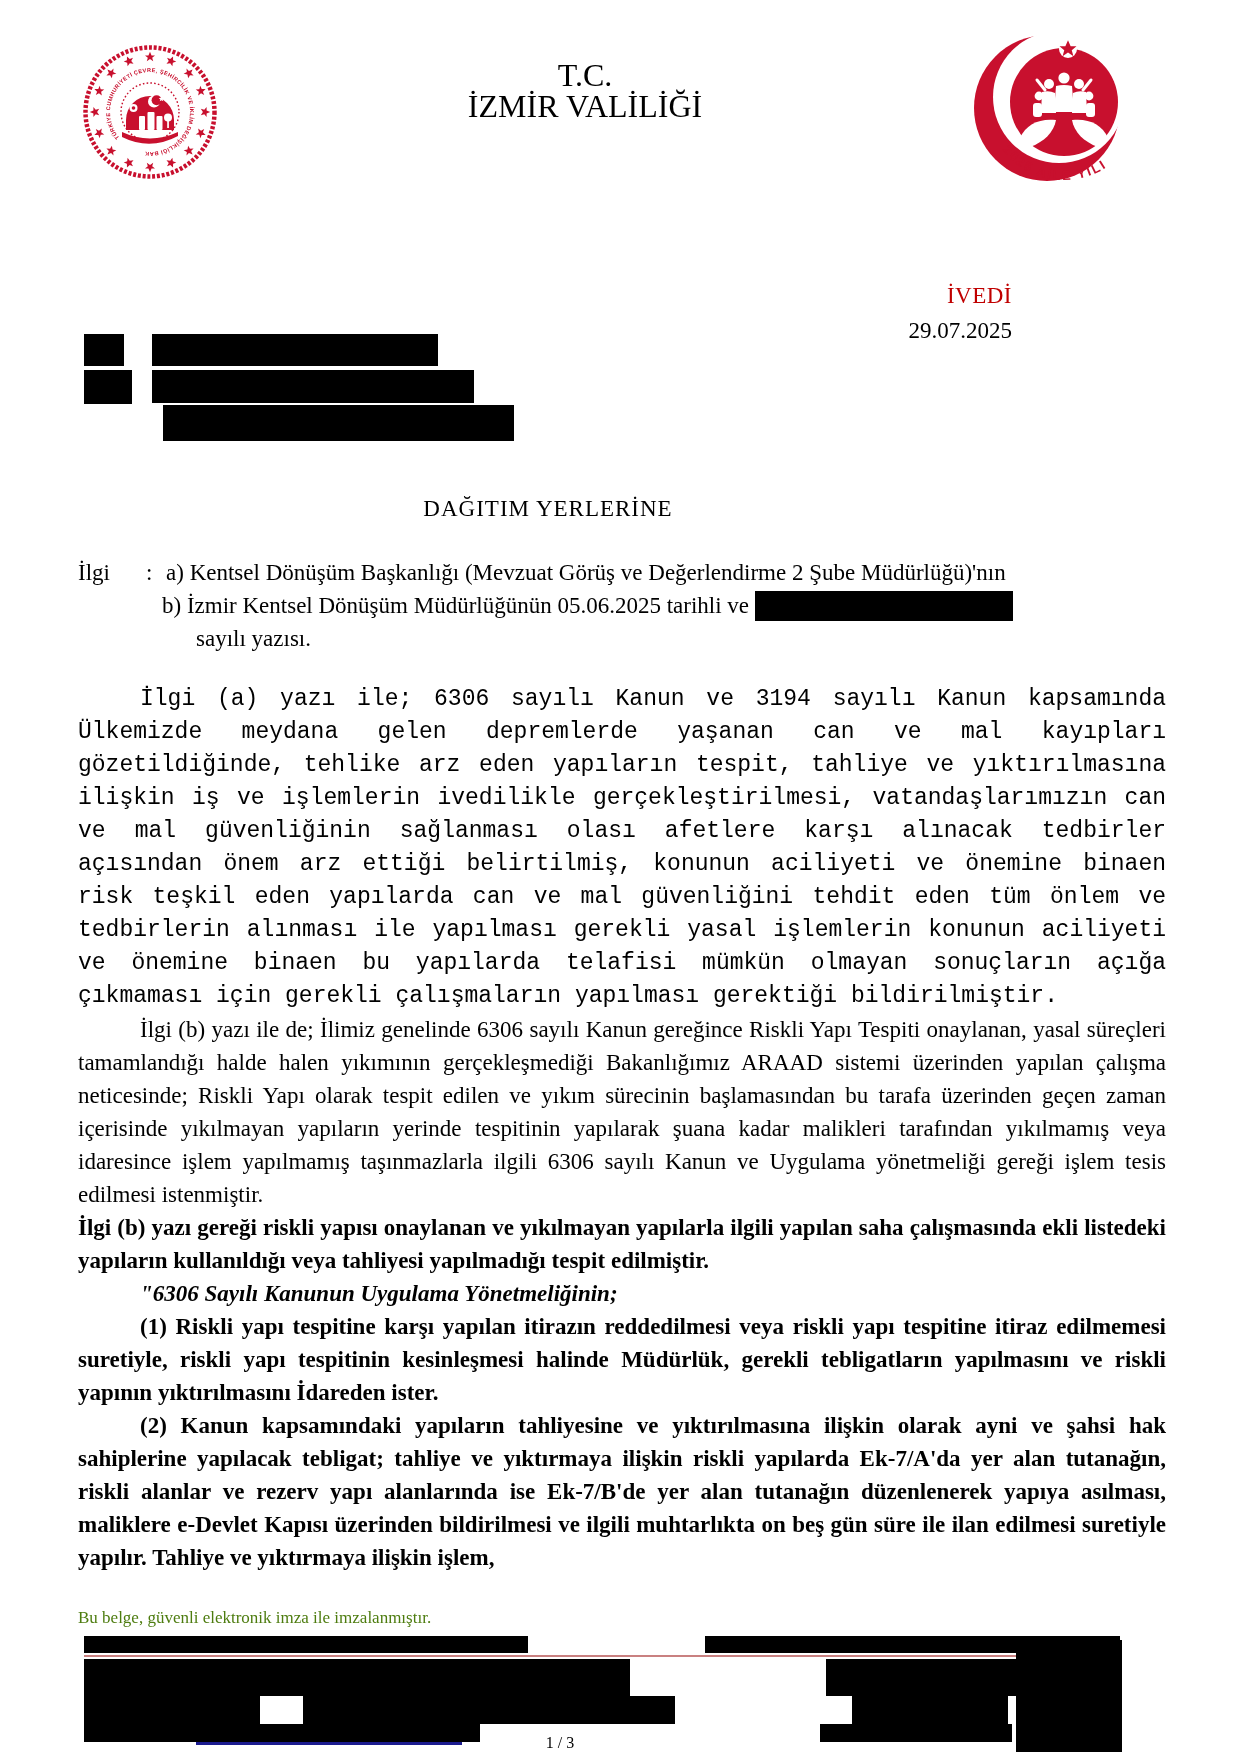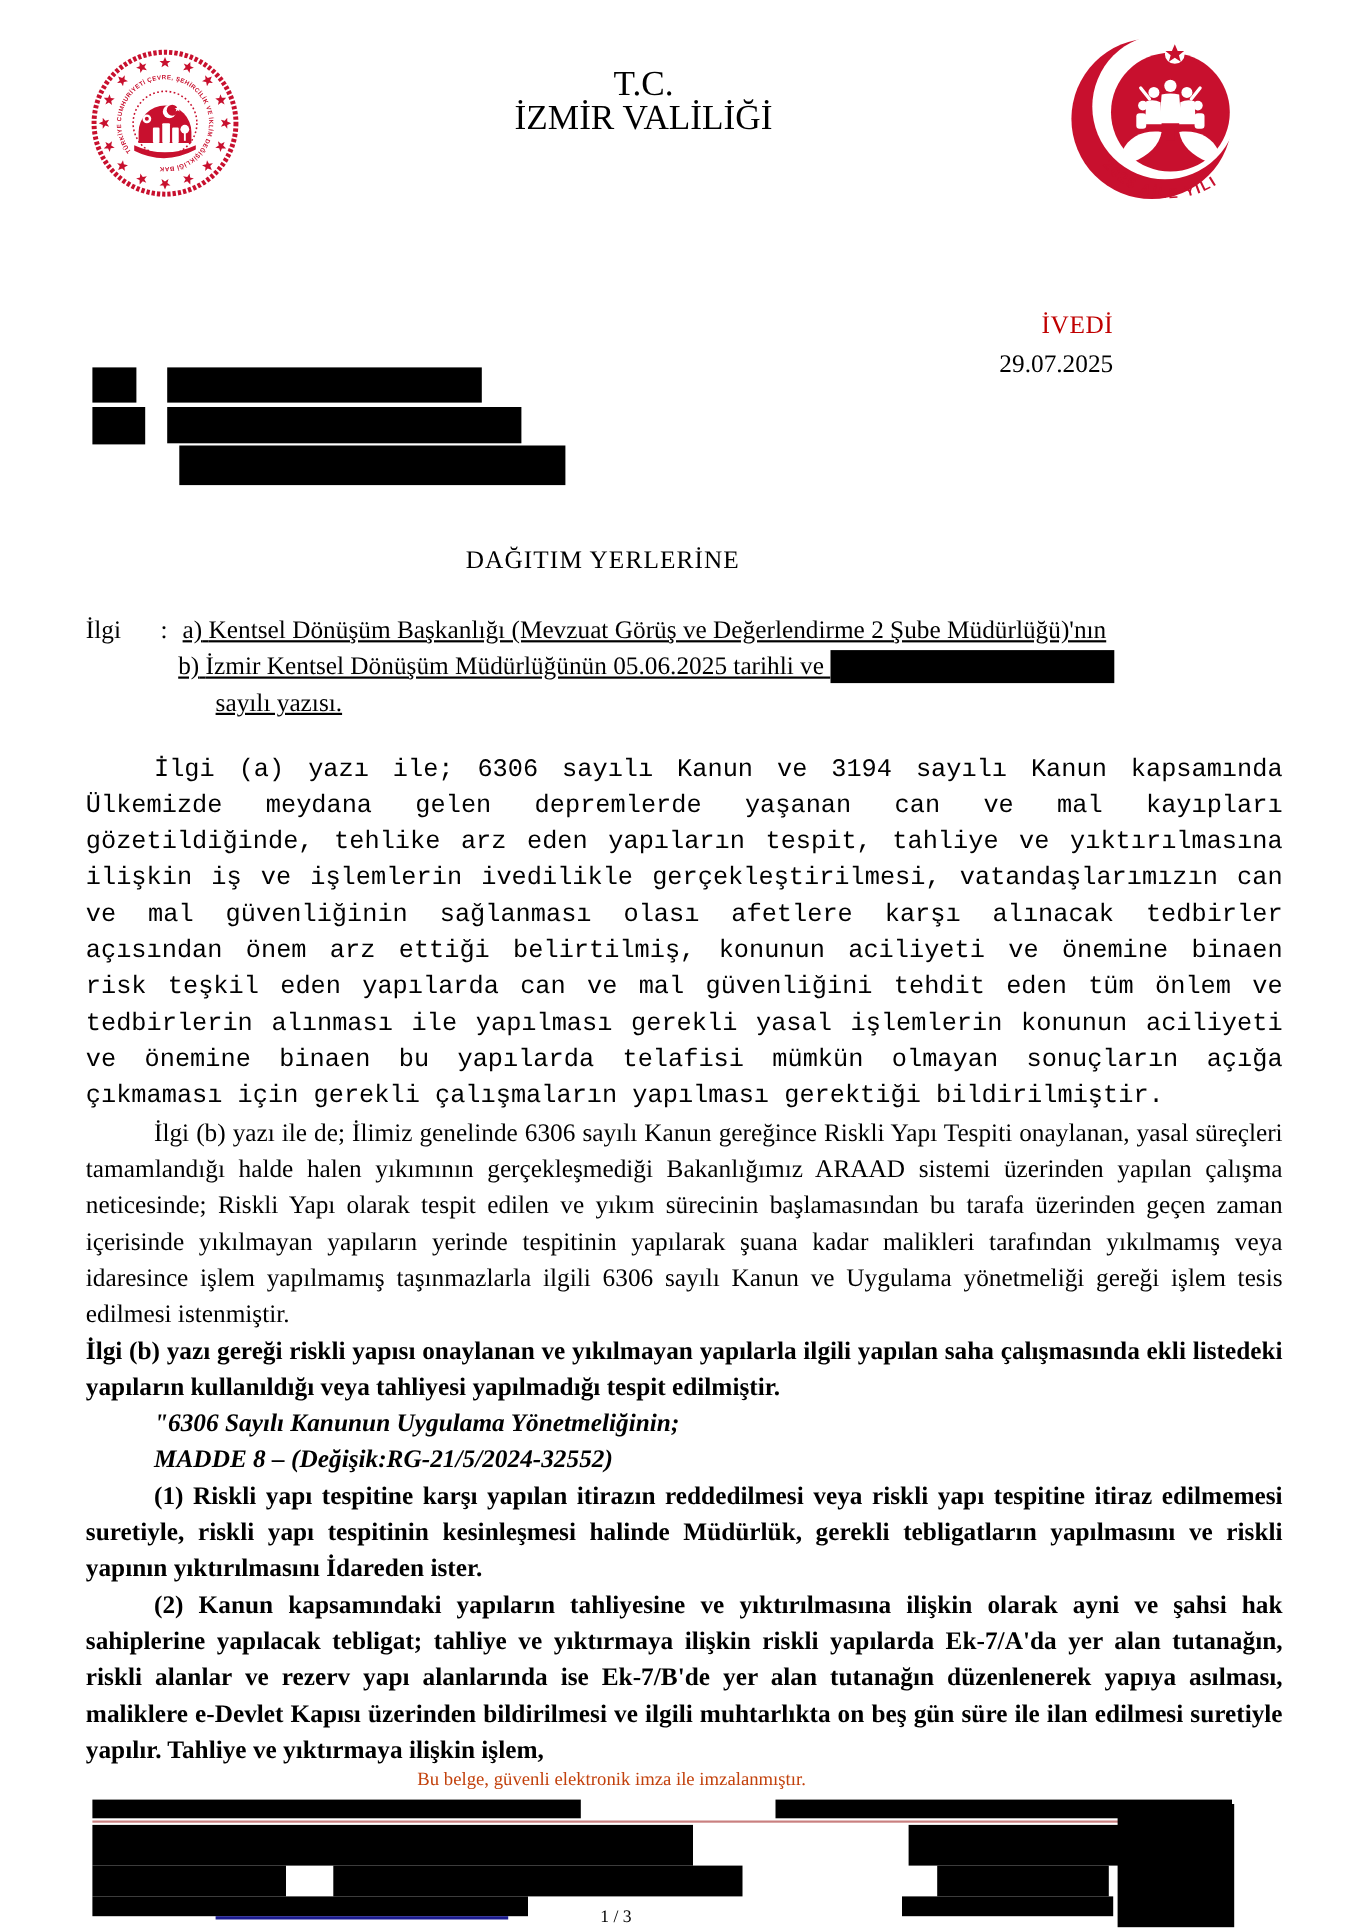--- a/index.html
+++ b/index.html
@@ -16,34 +16,34 @@
   
   .redact{position:absolute;background:#000;}
   .redact-inline{display:inline-block;background:#000;height:30px;vertical-align:-8px;}
   .redline{position:absolute;background:#c98080;}
   .blueline{position:absolute;background:#1b1b8f;}
   
   .title{position:absolute;top:496px;left:78px;width:940px;text-align:center;
          font-size:23px;letter-spacing:1px;}
   
   .bodytxt{position:absolute;top:556px;left:78px;width:1088px;font-size:23px;line-height:33px;}
-  .ref-line{white-space:nowrap;text-decoration:underline;}
+  .ref-line{white-space:nowrap;}
   .ref-lbl{display:inline-block;width:68px;}
   .ref-colon{display:inline-block;width:20px;}
   .ind2{padding-left:118px;}
   .ind1{padding-left:84px;}
   .para{margin:0;text-align:justify;}
   .p1{margin-top:28px;text-indent:62px;font-family:Liberation Mono, monospace;}
   .p2{text-indent:62px;}
   .p3{font-weight:bold;}
   .quote-line{font-weight:bold;font-style:italic;padding-left:62px;white-space:nowrap;}
   .p5,.p6{font-weight:bold;text-indent:62px;}
   
-  .esign{position:absolute;top:1608px;left:78px;width:956px;text-align:center;
-         font-size:17px;color:#c2410c;}
+  .esign{position:absolute;top:1608px;left:78px;width:956px;text-align:left;
+         font-size:17px;color:#4d7c0f;}
   .pagenum{position:absolute;top:1734px;left:0;width:1120px;text-align:center;font-size:16px;}
   svg{position:absolute;display:block;}
 </style>
 </head>
 <body>
 
 <div class="page">
 
   <svg style="left:82px;top:44px;" width="136" height="136" viewBox="0 0 136 136">
     <defs>
@@ -152,21 +152,20 @@
       <span class="redact-inline" style="width:258px;"></span>
     </div>
     <div class="ref-line ind2">
       <span>sayılı yazısı.</span>
     </div>
 
     <p class="para p1">İlgi (a) yazı ile; 6306 sayılı Kanun ve 3194 sayılı Kanun kapsamında Ülkemizde meydana gelen depremlerde yaşanan can ve mal kayıpları gözetildiğinde, tehlike arz eden yapıların tespit, tahliye ve yıktırılmasına ilişkin iş ve işlemlerin ivedilikle gerçekleştirilmesi, vatandaşlarımızın can ve mal güvenliğinin sağlanması olası afetlere karşı alınacak tedbirler açısından önem arz ettiği belirtilmiş, konunun aciliyeti ve önemine binaen risk teşkil eden yapılarda can ve mal güvenliğini tehdit eden tüm önlem ve tedbirlerin alınması ile yapılması gerekli yasal işlemlerin konunun aciliyeti ve önemine binaen bu yapılarda telafisi mümkün olmayan sonuçların açığa çıkmaması için gerekli çalışmaların yapılması gerektiği bildirilmiştir.</p>
     <p class="para p2">İlgi (b) yazı ile de; İlimiz genelinde 6306 sayılı Kanun gereğince Riskli Yapı Tespiti onaylanan, yasal süreçleri tamamlandığı halde halen yıkımının gerçekleşmediği Bakanlığımız ARAAD sistemi üzerinden yapılan çalışma neticesinde; Riskli Yapı olarak tespit edilen ve yıkım sürecinin başlamasından bu tarafa üzerinden geçen zaman içerisinde yıkılmayan yapıların yerinde tespitinin yapılarak şuana kadar malikleri tarafından yıkılmamış veya idaresince işlem yapılmamış taşınmazlarla ilgili 6306 sayılı Kanun ve Uygulama yönetmeliği gereği işlem tesis edilmesi istenmiştir.</p>
     <p class="para p3">İlgi (b) yazı gereği riskli yapısı onaylanan ve yıkılmayan yapılarla ilgili yapılan saha çalışmasında ekli listedeki yapıların kullanıldığı veya tahliyesi yapılmadığı tespit edilmiştir.</p>
     <div class="quote-line">"6306 Sayılı Kanunun Uygulama Yönetmeliğinin;</div>
-    <div class="quote-line">MADDE 8 – (Değişik:RG-21/5/2024-32552)</div>
     <p class="para p5">(1) Riskli yapı tespitine karşı yapılan itirazın reddedilmesi veya riskli yapı tespitine itiraz edilmemesi suretiyle, riskli yapı tespitinin kesinleşmesi halinde Müdürlük, gerekli tebligatların yapılmasını ve riskli yapının yıktırılmasını İdareden ister.</p>
     <p class="para p6">(2) Kanun kapsamındaki yapıların tahliyesine ve yıktırılmasına ilişkin olarak ayni ve şahsi hak sahiplerine yapılacak tebligat; tahliye ve yıktırmaya ilişkin riskli yapılarda Ek-7/A'da yer alan tutanağın, riskli alanlar ve rezerv yapı alanlarında ise Ek-7/B'de yer alan tutanağın düzenlenerek yapıya asılması, maliklere e-Devlet Kapısı üzerinden bildirilmesi ve ilgili muhtarlıkta on beş gün süre ile ilan edilmesi suretiyle yapılır. Tahliye ve yıktırmaya ilişkin işlem,</p>
   </div>
 
   <div class="esign">Bu belge, güvenli elektronik imza ile imzalanmıştır.</div>
 
   <div class="redact" style="left:84px;top:1636px;width:444px;height:17px;"></div>
   <div class="redact" style="left:705px;top:1636px;width:415px;height:17px;"></div>
   <div class="redline" style="left:84px;top:1655px;width:940px;height:2px;"></div>
 

